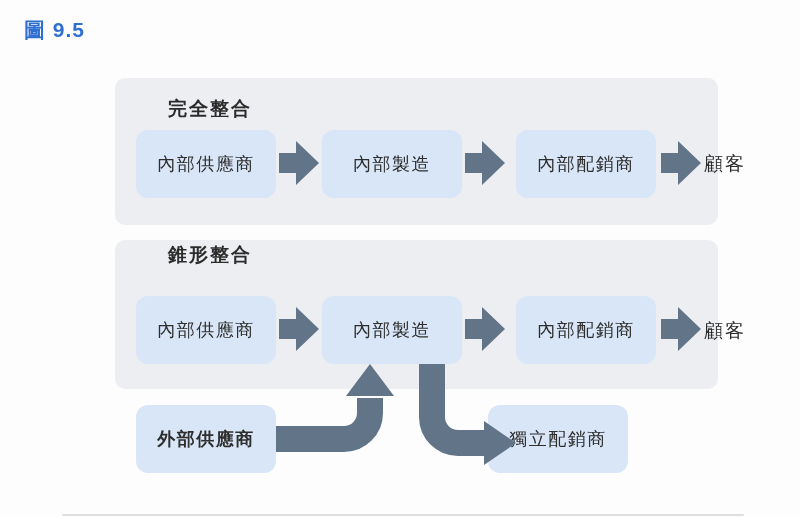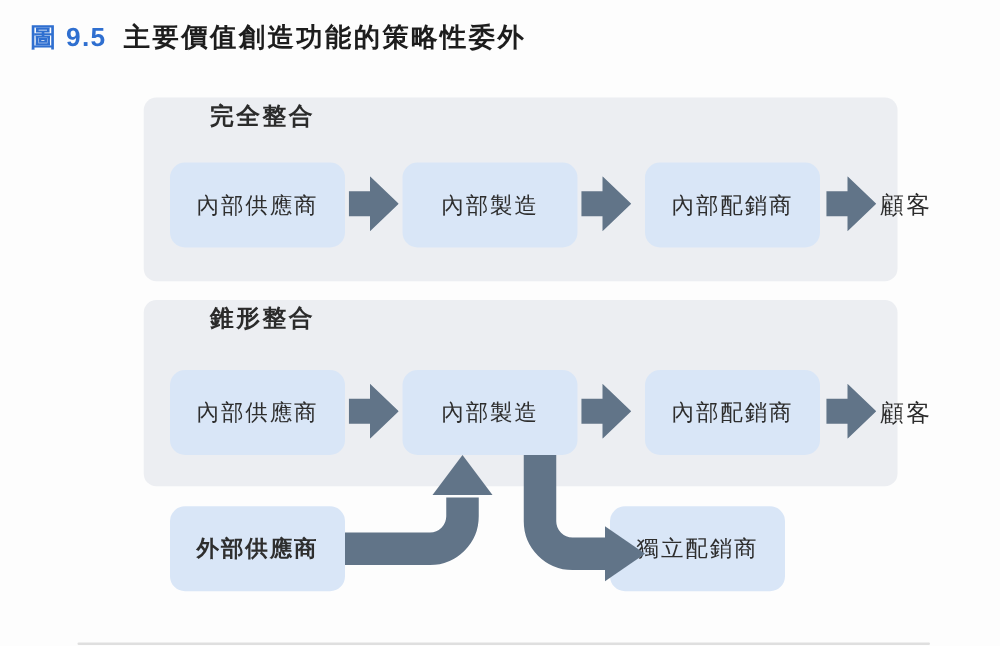--- a/index.html
+++ b/index.html
@@ -15,21 +15,21 @@
   .panel{
     position:absolute;left:115px;width:603px;
     background:#eceef2;border-radius:10px;
   }
   .panel-a{top:78px;height:147px;}
   .panel-b{top:240px;height:149px;}
   .panel-hdr{
     position:absolute;left:168px;
     font-size:19px;font-weight:bold;color:#2b2b2b;letter-spacing:2px;
   }
-  .hdr-a{top:80px;}
+  .hdr-a{top:96px;}
   .hdr-b{top:242px;}
   .node{
     position:absolute;width:140px;height:68px;
     background:#d9e6f7;border-radius:12px;
     display:flex;align-items:center;justify-content:center;
     font-size:18px;color:#2e2e2e;letter-spacing:1.5px;
   }
   .cust{
     position:absolute;left:704px;width:60px;height:24px;
     font-size:19px;color:#2b2b2b;letter-spacing:2px;
@@ -39,21 +39,20 @@
   .flow-overlay{position:absolute;left:0;top:0;width:800px;height:517px;pointer-events:none;}
   .scan-edge{position:absolute;left:62px;top:514px;width:682px;height:2px;background:#cfcfcf;opacity:.65;border-radius:1px;}
 </style>
 </head>
 <body>
 
 <div class="page">
 
   <div class="caption">
     <span class="fig-label">圖 9.5</span>
-    <span class="fig-title">主要價值創造功能的策略性委外</span>
   </div>
 
   <div class="panel panel-a"></div>
   <div class="panel-hdr hdr-a">完全整合</div>
 
   <div class="node" style="left:136px;top:130px;">內部供應商</div>
   <div class="barrow" style="left:279px;top:141px;">
     <svg viewBox="0 0 40 44">
         <path d="M0,12 H17 V0 L40,22 L17,44 V32 H0 Z" fill="#617488"></path>
       </svg>

